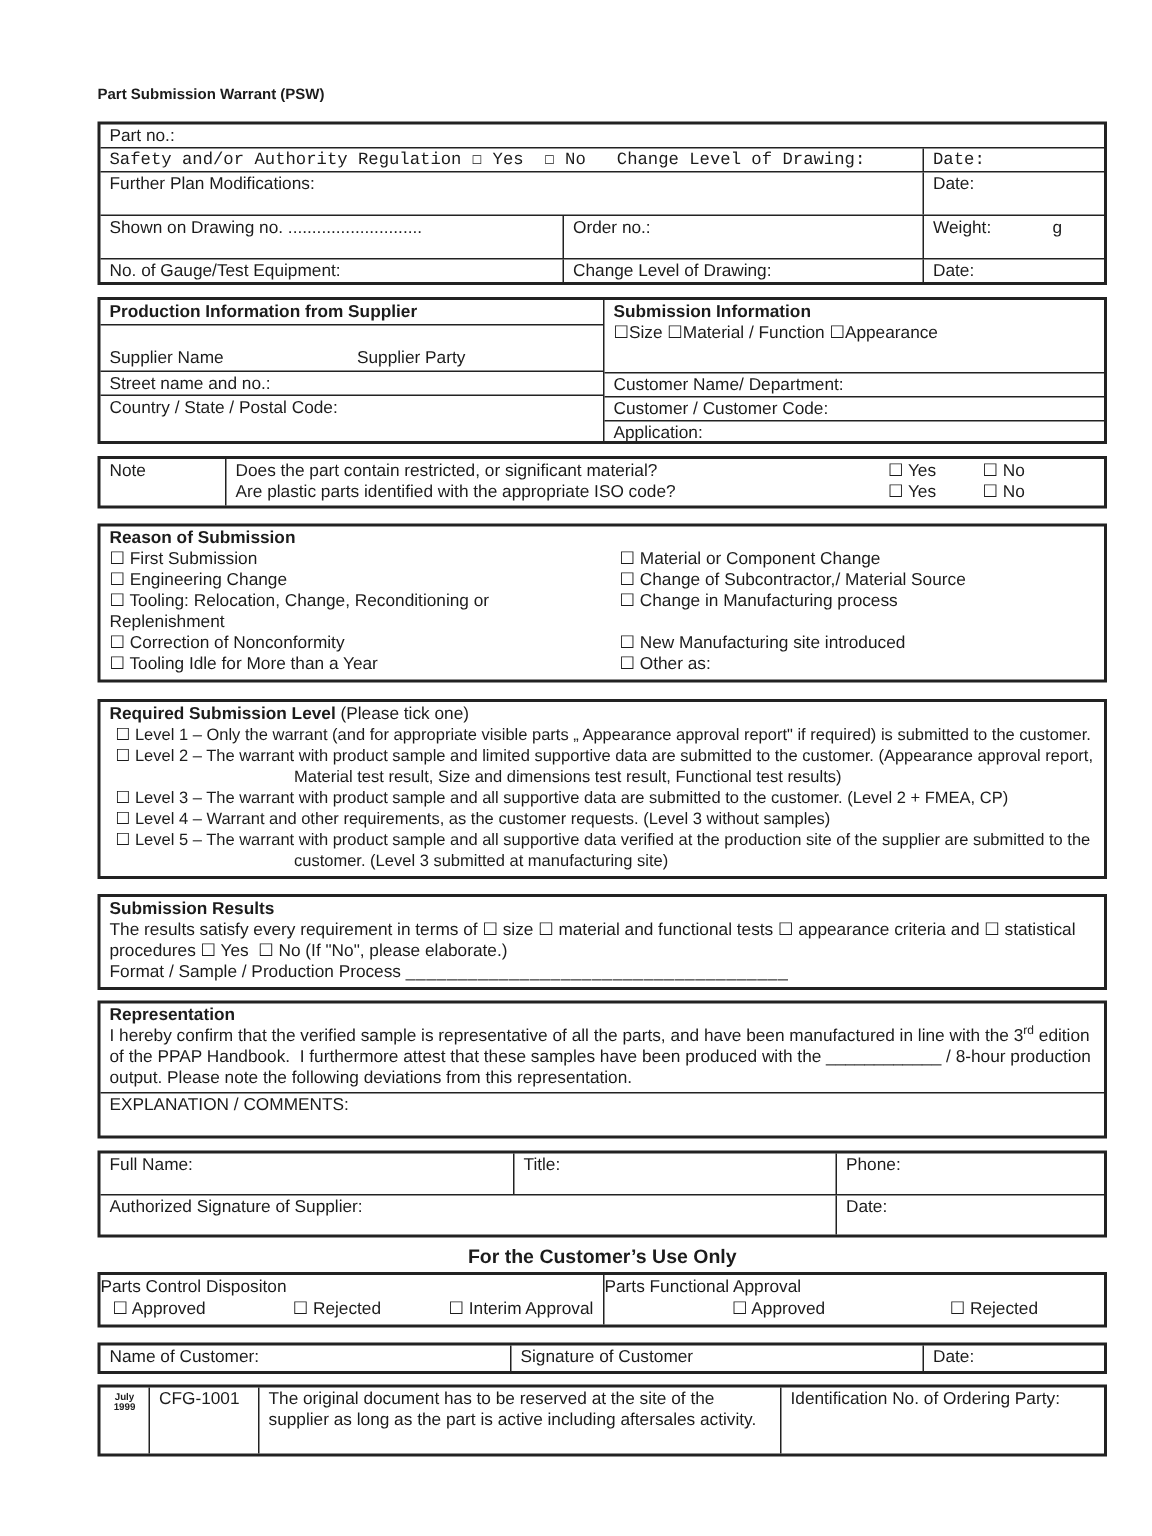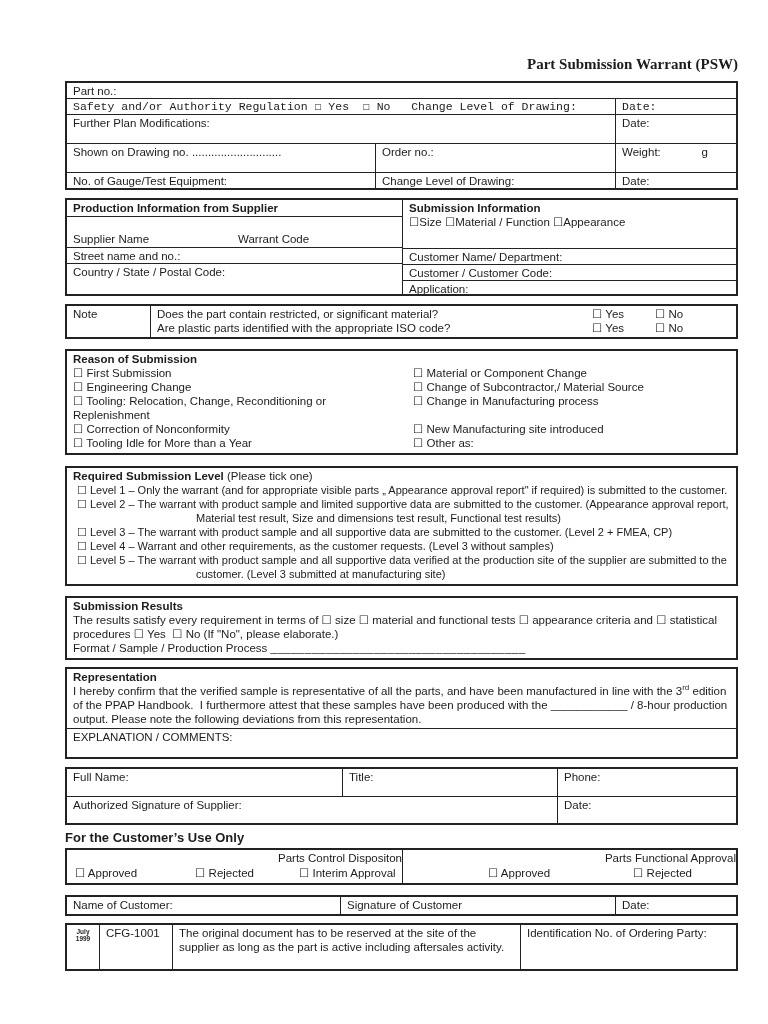--- a/index.html
+++ b/index.html
@@ -2,21 +2,21 @@
 <html><head>
 <meta charset="utf-8">
 <style>
   html,body { margin:0; padding:0; background:#ffffff; }
   .page {
     position:relative; width:768px; height:1024px; background:#fff; overflow:hidden;
     font-family:"Liberation Sans","DejaVu Sans",sans-serif;
     font-size:11.5px; line-height:14px; color:#1c1c1c;
   }
   .content { position:absolute; left:65px; top:0; width:673px; }
-  .title { margin:57px 0 10px 0; text-align:right; font-weight:bold; font-size:15px;font-family:Liberation Serif, serif; }
+  .title { margin:57px 0 10px 0; text-align:left; font-weight:bold; font-size:10px; }
 
   .tbl { border:2px solid #222; box-sizing:border-box; background:#fff; }
   .trow { display:flex; box-sizing:border-box; }
   .trow + .trow { border-top:1px solid #222; }
   .tcell { padding:1px 6px 0 6px; box-sizing:border-box; overflow:hidden; }
   .tcell + .tcell { border-left:1px solid #222; }
   .grow { flex:1; }
 
   .cols { display:flex; }
   .col { box-sizing:border-box; }
@@ -31,22 +31,22 @@
 
   .qline { display:flex; }
   .qline .q { flex:1; }
   .qline .yn-yes { width:63px; }
   .qline .yn-no  { width:55px; }
 
   .rrow { display:flex; }
   .r-left  { width:332px; box-sizing:border-box; }
   .r-right { flex:1; padding-left:8px; box-sizing:border-box; }
 
-  .heading-cu { margin:6px 0 3px 0; font-weight:bold; font-size:13px; }
-  .cu-head { text-align:right; height:15px; }
+  .heading-cu { margin:6px 0 3px 0; text-align:center; font-weight:bold; font-size:13px; }
+  .cu-head { text-align:left; height:15px; }
   .cu-opts { display:flex; height:16px; }
 
   .blankline { letter-spacing:0.5px; }
   .small-date { font-size:6.5px; line-height:7px; font-weight:bold; text-align:center; padding-top:3px; }
 </style>
 </head>
 <body>
 
 <div class="page">
   <div class="content">
@@ -78,21 +78,21 @@
         <div class="tcell" style="width:240px;">Change Level of Drawing:</div>
         <div class="tcell grow">Date:</div>
       </div>
     </div>
 
     <div class="tbl cols" style="margin-bottom:8px;">
       <div class="col" style="width:335px;">
         <div class="crow bold" style="height:16px;">Production Information from Supplier</div>
         <div class="crow" style="height:31px; display:flex; align-items:flex-end; padding-bottom:1px;">
           <span style="width:165px; display:inline-block;">Supplier Name</span>
-          <span>Warrant Code</span>
+          <span>Supplier Party</span>
         </div>
         <div class="crow" style="height:16px;">Street name and no.:</div>
         <div class="crow" style="height:31px;">Country / State / Postal Code:</div>
       </div>
       <div class="col grow">
         <div class="crow" style="height:48px;">
           <div class="bold">Submission Information</div>
           <div>☐Size ☐Material / Function ☐Appearance</div>
         </div>
         <div class="crow" style="height:16px;">Customer Name/ Department:</div>

